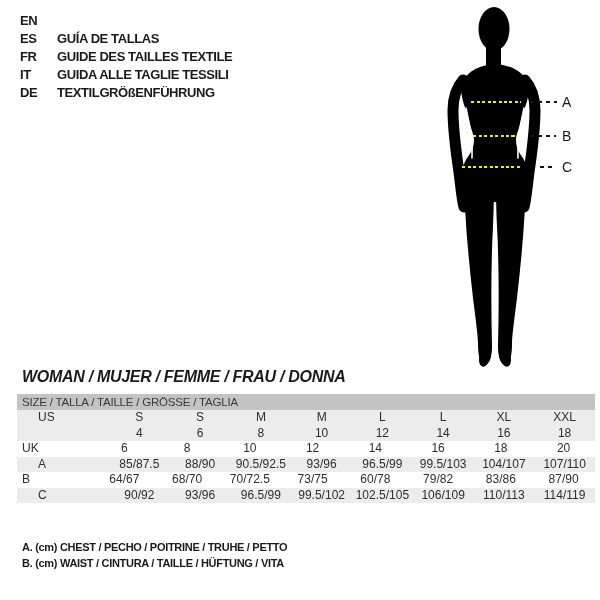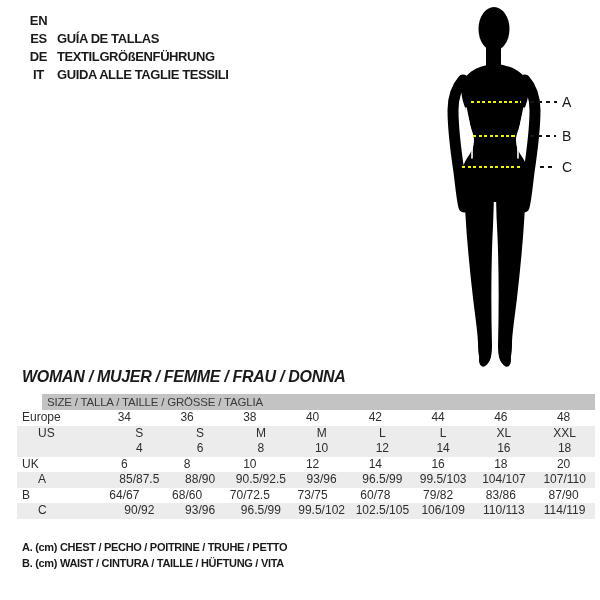--- a/index.html
+++ b/index.html
@@ -19,21 +19,21 @@
     font-family:"Liberation Sans","DejaVu Sans",sans-serif;
     color:var(--text);
     position:relative;
     overflow:hidden;
   }
   .page{position:absolute;inset:0;}
 
   
   .langs{position:absolute;left:20px;top:12px;}
   .lang-row{display:flex;font-weight:bold;font-size:13px;line-height:18px;letter-spacing:-0.4px;}
-  .lang-code{width:37px;flex:0 0 37px;text-align:center;}
+  .lang-code{width:37px;flex:0 0 37px;}
 
   
   .figure-wrap{position:absolute;left:431px;top:6px;width:124px;height:362px;}
   .figure-wrap svg{display:block;width:124px;height:362px;}
   .fill-part{fill:var(--silhouette);}
   .stroke-part{stroke:var(--silhouette);fill:none;stroke-linecap:round;}
   .sliver{stroke:#ffffff;stroke-width:1.6;fill:none;stroke-linecap:round;}
 
   
   .dash{position:absolute;height:2px;}
@@ -47,21 +47,21 @@
   .pc{left:540px;top:166px;width:16px;}
   .m-label{position:absolute;left:562px;font-size:14px;font-weight:400;line-height:14px;}
   .la{top:95px;} .lb{top:129px;} .lc{top:160px;}
 
   
   .table-title{position:absolute;left:22px;top:368px;font-size:16px;font-weight:bold;letter-spacing:-0.3px;font-style:italic;}
   .size-table{position:absolute;left:17px;top:394px;width:578px;font-size:12px;color:#2e2e2e;}
   .t-header{
     background:var(--table-header-bg);
     height:16px;line-height:16px;
-    padding-left:5px;font-size:11.5px;letter-spacing:-0.2px;color:#3a3a3a;margin-left:25px;
+    padding-left:5px;font-size:11.5px;letter-spacing:-0.2px;color:#3a3a3a;
   }
   .t-row{display:grid;grid-template-columns:76px repeat(8,1fr);height:15.5px;line-height:15.5px;}
   .t-row.shaded{background:var(--table-row-shade);padding-left:16px;}
   .row-label{padding-left:5px;text-align:left;}
   .cell{text-align:center;}
 
   
   .legend{position:absolute;left:22px;top:540px;font-size:11px;font-weight:bold;line-height:15.5px;letter-spacing:-0.3px;}
 </style>
 </head>
@@ -71,26 +71,30 @@
 
   <div class="langs">
     <div class="lang-row">
       <span class="lang-code">EN</span>
     </div>
     <div class="lang-row">
       <span class="lang-code">ES</span>
       <span class="lang-title">GUÍA DE TALLAS</span>
     </div>
     <div class="lang-row">
+      <span class="lang-code">FR</span>
+      <span class="lang-title">GUIDE DES TAILLES TEXTILE</span>
+    </div>
+    <div class="lang-row">
+      <span class="lang-code">IT</span>
+      <span class="lang-title">GUIDA ALLE TAGLIE TESSILI</span>
+    </div>
+    <div class="lang-row">
       <span class="lang-code">DE</span>
       <span class="lang-title">TEXTILGRÖßENFÜHRUNG</span>
-    </div>
-    <div class="lang-row">
-      <span class="lang-code">IT</span>
-      <span class="lang-title">GUIDA ALLE TAGLIE TESSILI</span>
     </div>
   </div>
 
   <div class="figure-wrap">
     <svg viewBox="0 0 124 362" aria-hidden="true">
       <ellipse class="fill-part" cx="63" cy="23" rx="15.5" ry="22"></ellipse>
       <rect class="fill-part" x="55" y="36" width="15" height="26"></rect>
       <path class="stroke-part" stroke-width="11" d="M32,74 C25,82 22,92 22,104 C22,124 25,146 28,166 C30,182 31,194 33,201"></path>
       <path class="stroke-part" stroke-width="11" d="M94,74 C101,82 104,92 104,104 C104,124 101,146 98,166 C96,182 95,194 93,201"></path>
       <path class="fill-part" d="M33,162 C33,205 37,248 42,292 C45,316 47,330 47,338 C47,350 49,358 54,358 C59,358 61,350 61,340 C60,300 60,258 62,220 C63,200 63,180 63,168 Z"></path>
@@ -113,31 +117,20 @@
 
   <div class="dash yellow yc"></div>
   <div class="dash black pc"></div>
   <div class="m-label lc">C</div>
 
   <div class="table-title">WOMAN / MUJER / FEMME / FRAU / DONNA</div>
 
   <div class="size-table">
     <div class="t-header">SIZE / TALLA / TAILLE / GRÖSSE / TAGLIA</div>
     <div>
-        <div class="t-row">
-      <div class="row-label">Europe</div>
-    <div class="cell">34</div>
-          <div class="cell">36</div>
-          <div class="cell">38</div>
-          <div class="cell">40</div>
-          <div class="cell">42</div>
-          <div class="cell">44</div>
-          <div class="cell">46</div>
-          <div class="cell">48</div>
-        </div>
         <div class="t-row shaded">
       <div class="row-label">US</div>
     <div class="cell">S</div>
           <div class="cell">S</div>
           <div class="cell">M</div>
           <div class="cell">M</div>
           <div class="cell">L</div>
           <div class="cell">L</div>
           <div class="cell">XL</div>
           <div class="cell">XXL</div>
@@ -171,21 +164,21 @@
           <div class="cell">90.5/92.5</div>
           <div class="cell">93/96</div>
           <div class="cell">96.5/99</div>
           <div class="cell">99.5/103</div>
           <div class="cell">104/107</div>
           <div class="cell">107/110</div>
         </div>
         <div class="t-row">
       <div class="row-label">B</div>
     <div class="cell">64/67</div>
-          <div class="cell">68/60</div>
+          <div class="cell">68/70</div>
           <div class="cell">70/72.5</div>
           <div class="cell">73/75</div>
           <div class="cell">60/78</div>
           <div class="cell">79/82</div>
           <div class="cell">83/86</div>
           <div class="cell">87/90</div>
         </div>
         <div class="t-row shaded">
       <div class="row-label">C</div>
     <div class="cell">90/92</div>

